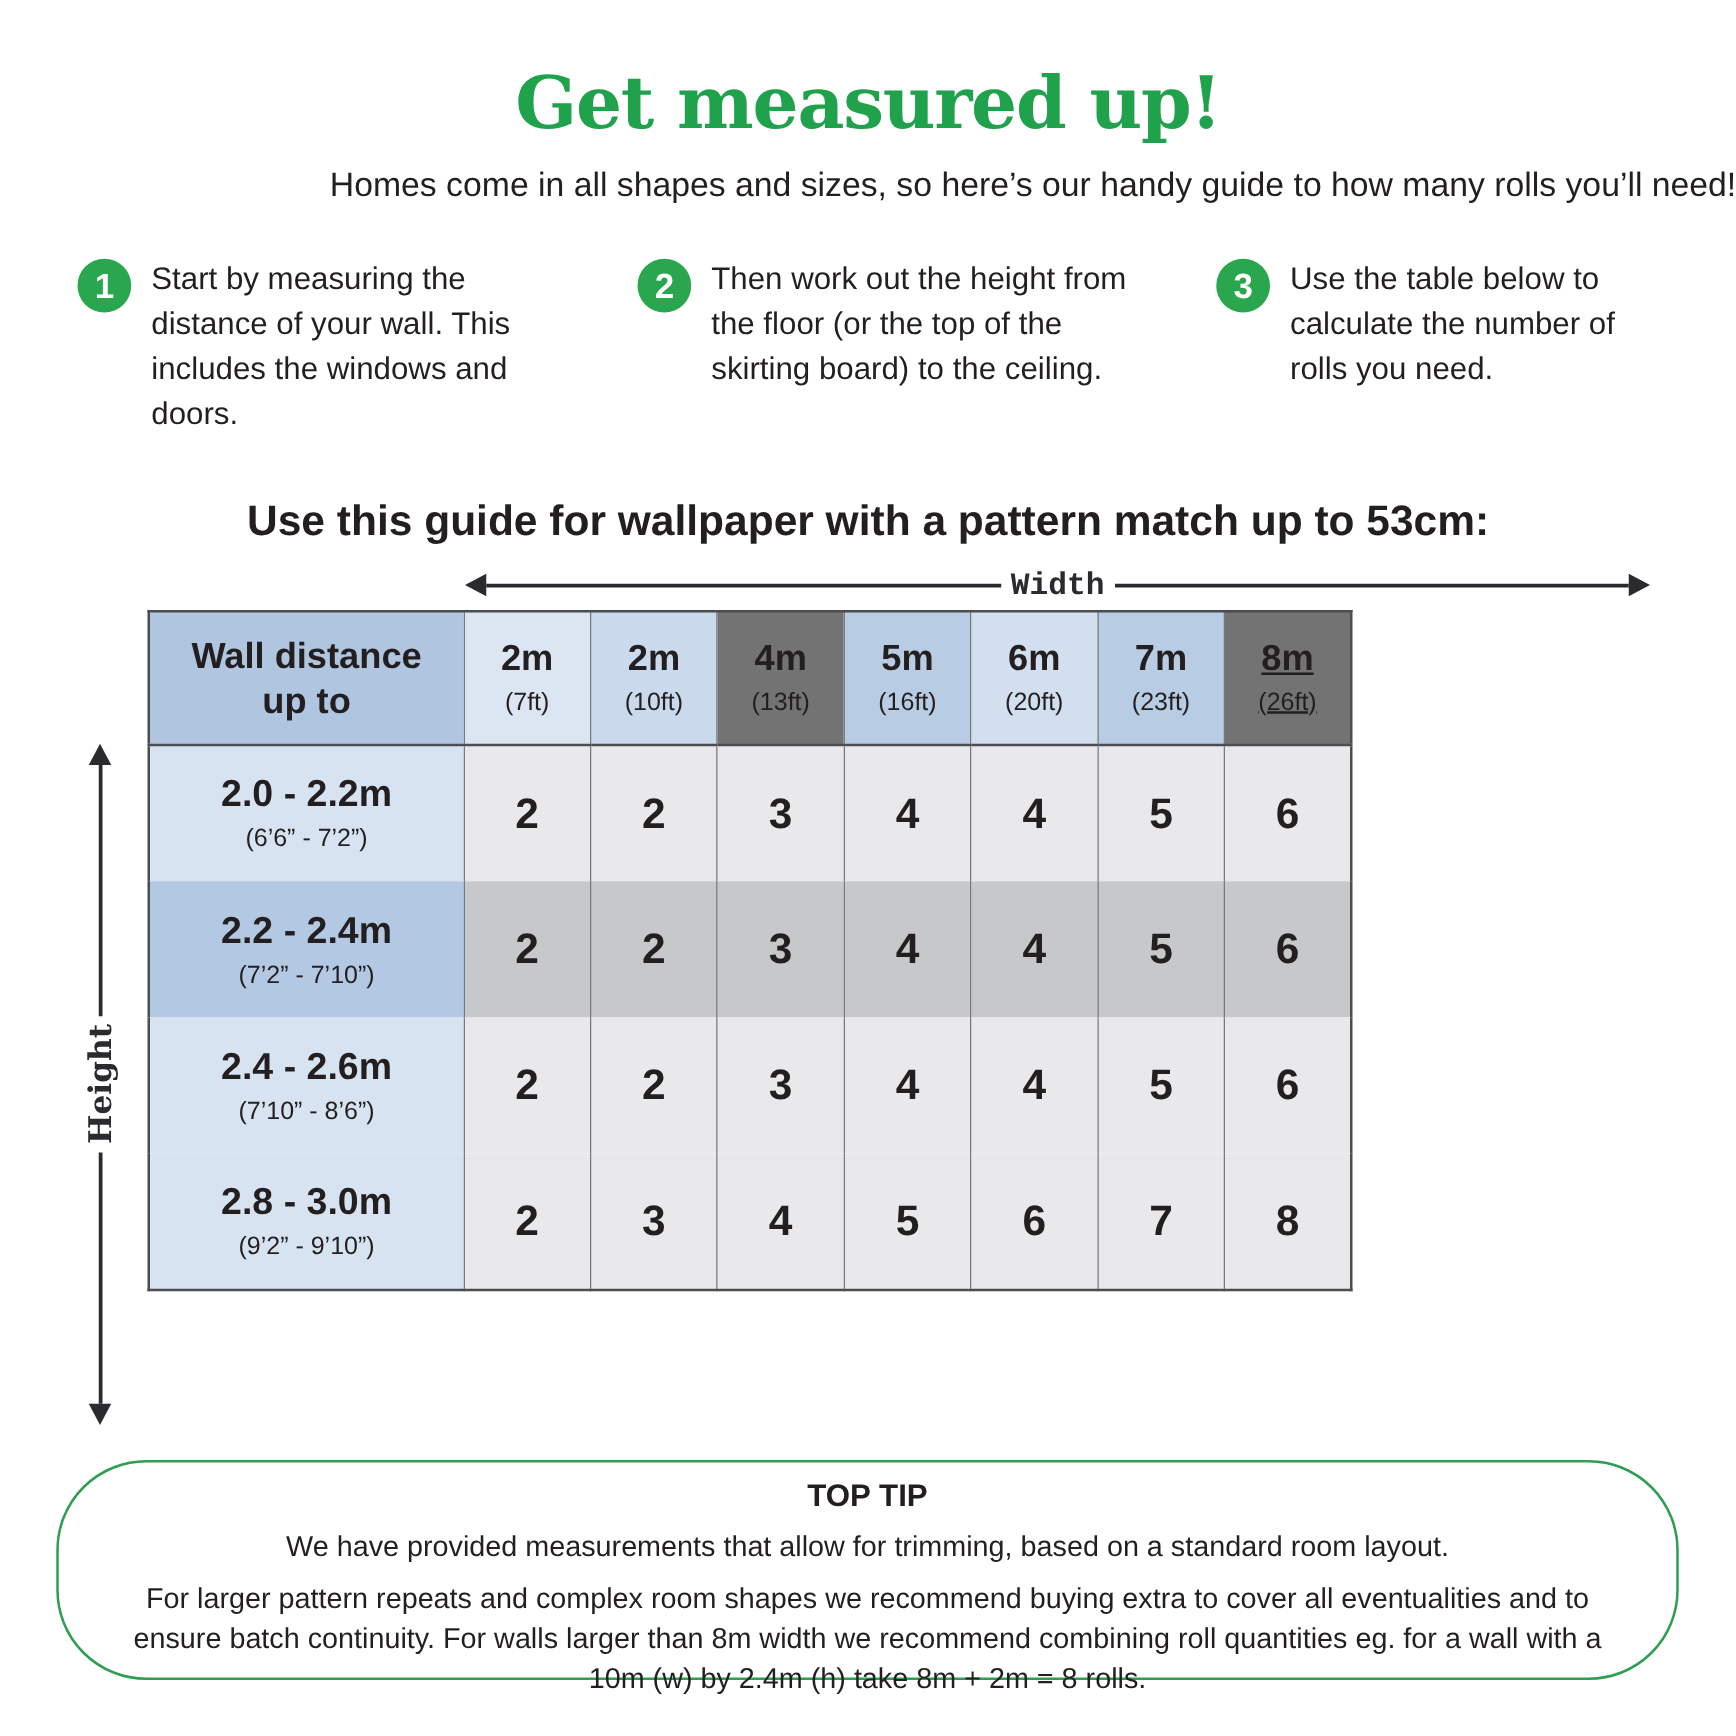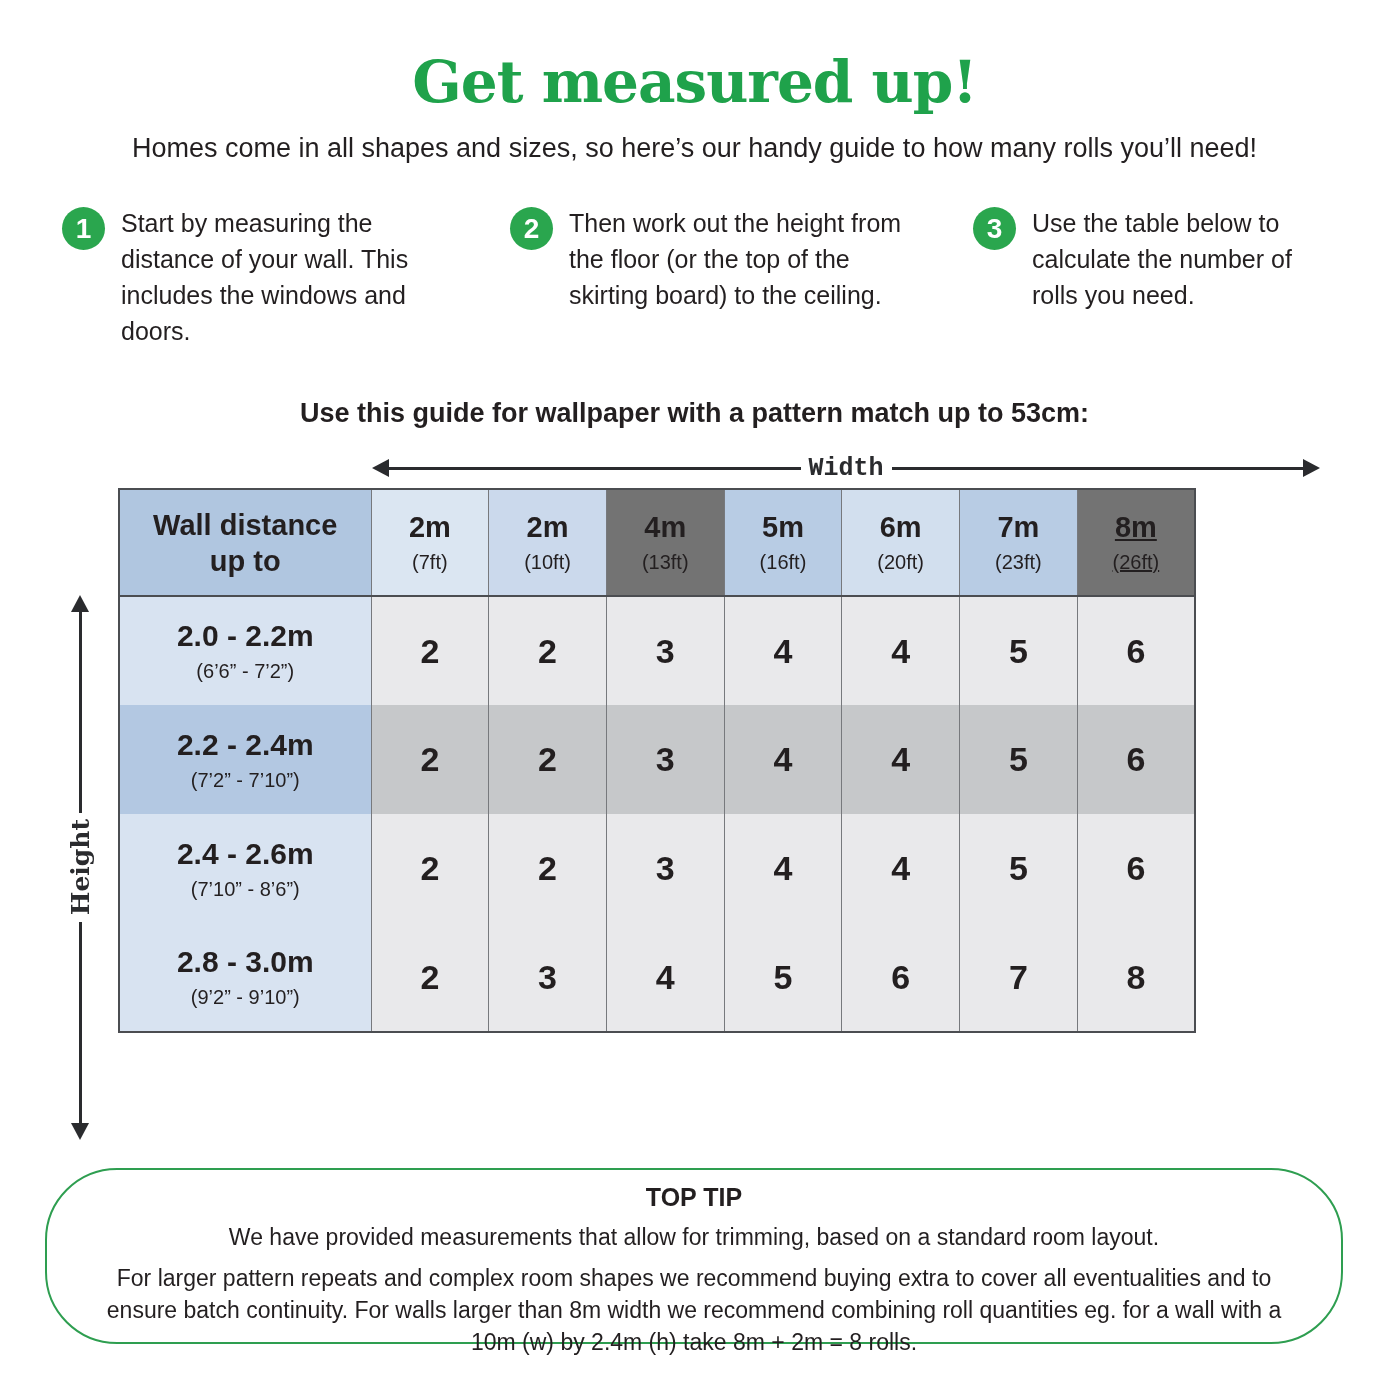--- a/index.html
+++ b/index.html
@@ -7,21 +7,21 @@
     position:relative;width:1389px;height:1389px;background:#ffffff;
     font-family:"Liberation Sans",sans-serif;color:#231f20;overflow:hidden;
   }
   
   .title{
     position:absolute;top:48px;left:0;width:100%;text-align:center;
     font-family:"DejaVu Serif",serif;font-weight:bold;font-size:58px;
     letter-spacing:-1px;color:#1fa24b;
   }
   .subtitle{
-    position:absolute;top:133px;left:0;width:100%;text-align:center;
+    position:absolute;top:133px;left:0;width:100%;text-align:right;
     font-size:27px;color:#231f20;
   }
   
   .steps{
     position:absolute;top:205px;left:62px;width:1270px;
     display:flex;justify-content:space-between;
   }
   .step{display:flex;align-items:flex-start;}
   .step-num{
     flex:0 0 auto;width:43px;height:43px;border-radius:50%;
@@ -29,21 +29,21 @@
     display:flex;align-items:center;justify-content:center;margin-right:16px;
     margin-top:2px;
   }
   .step-text{font-size:25px;line-height:36px;}
   .step:nth-child(1) .step-text{width:320px;}
   .step:nth-child(2) .step-text{width:335px;}
   .step:nth-child(3) .step-text{width:300px;}
   
   .guide-note{
     position:absolute;top:398px;left:0;width:100%;text-align:center;
-    font-size:27px;font-weight:bold;
+    font-size:34px;font-weight:bold;
   }
   
   .width-arrow{
     position:absolute;top:455px;left:372px;width:948px;height:26px;
     display:flex;align-items:center;
   }
   .ah-left{width:0;height:0;border-top:9px solid transparent;border-bottom:9px solid transparent;border-right:17px solid #2a2b2e;}
   .ah-right{width:0;height:0;border-top:9px solid transparent;border-bottom:9px solid transparent;border-left:17px solid #2a2b2e;}
   .h-line{flex:1;height:3px;background:#2a2b2e;}
   .width-label{
@@ -58,21 +58,21 @@
   .av-down{width:0;height:0;border-left:9px solid transparent;border-right:9px solid transparent;border-top:17px solid #2a2b2e;}
   .v-line{flex:1;width:3px;background:#2a2b2e;}
   .height-label{
     writing-mode:vertical-rl;transform:rotate(180deg);
     font-family:"DejaVu Serif",serif;font-weight:bold;font-size:25px;color:#2a2b2e;
     padding:6px 0;
   }
   
   .rolls-table{
     position:absolute;top:488px;left:118px;
-    border-collapse:collapse;table-layout:fixed;width:1078px;
+    border-collapse:collapse;table-layout:fixed;width:964px;
     border:2px solid #4b4d51;
   }
   .rolls-table col.c-label{width:252px;}
   .rolls-table th,.rolls-table td{
     border-left:1px solid #77797d;text-align:center;vertical-align:middle;padding:0;
   }
   .rolls-table thead tr{height:107px;}
   .rolls-table thead th{border-bottom:2px solid #4b4d51;}
   .rolls-table tbody tr{height:109px;}
   th.corner{background:#b0c6e0;font-size:29px;font-weight:bold;line-height:36px;}

